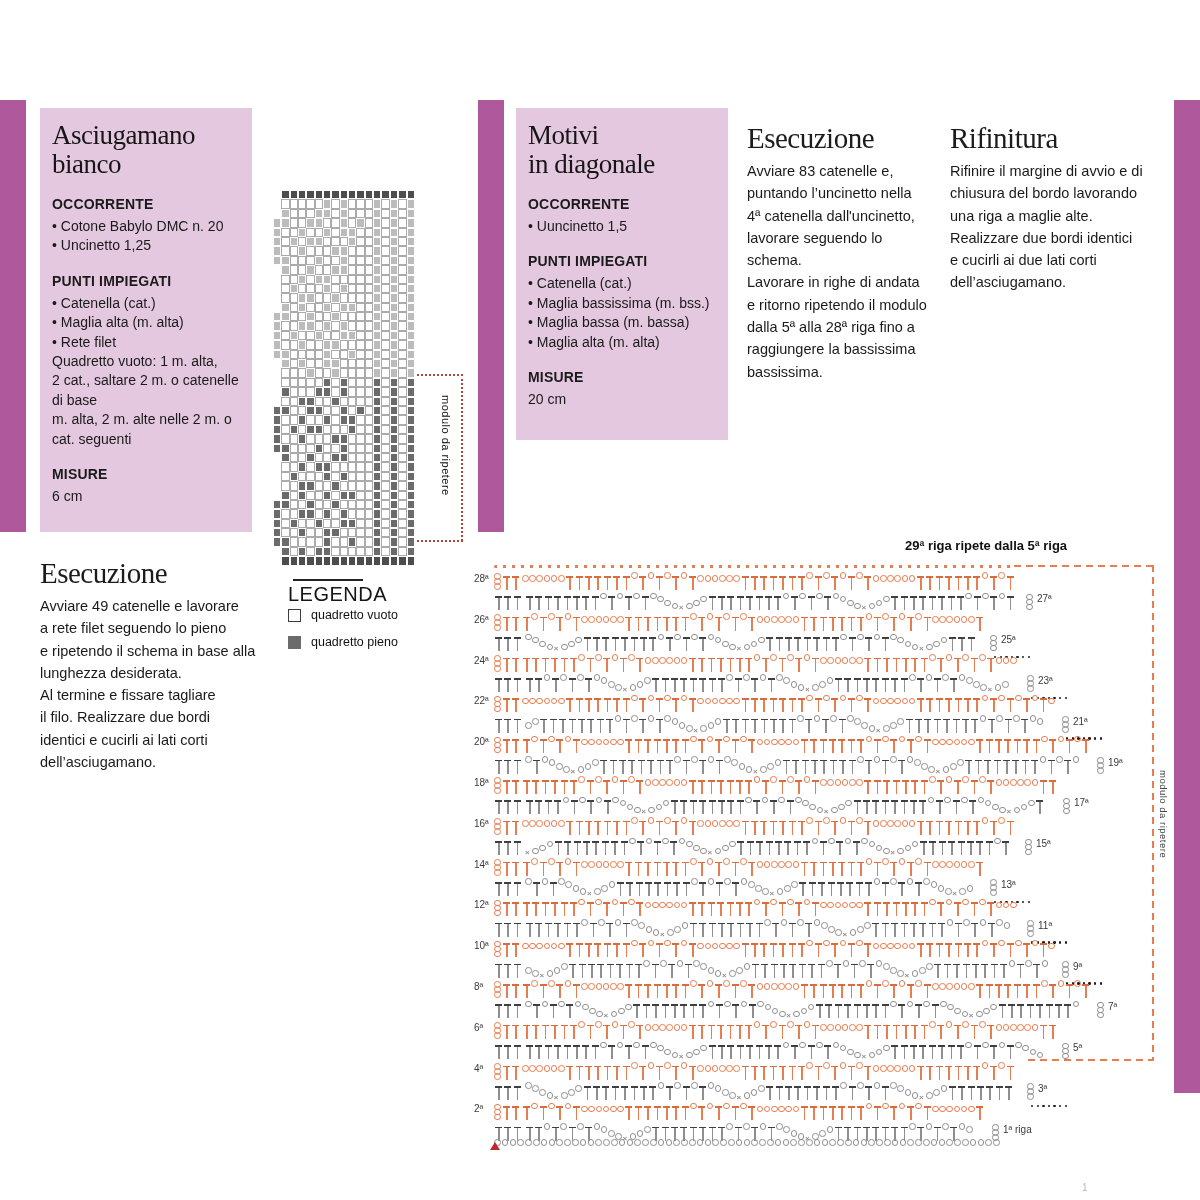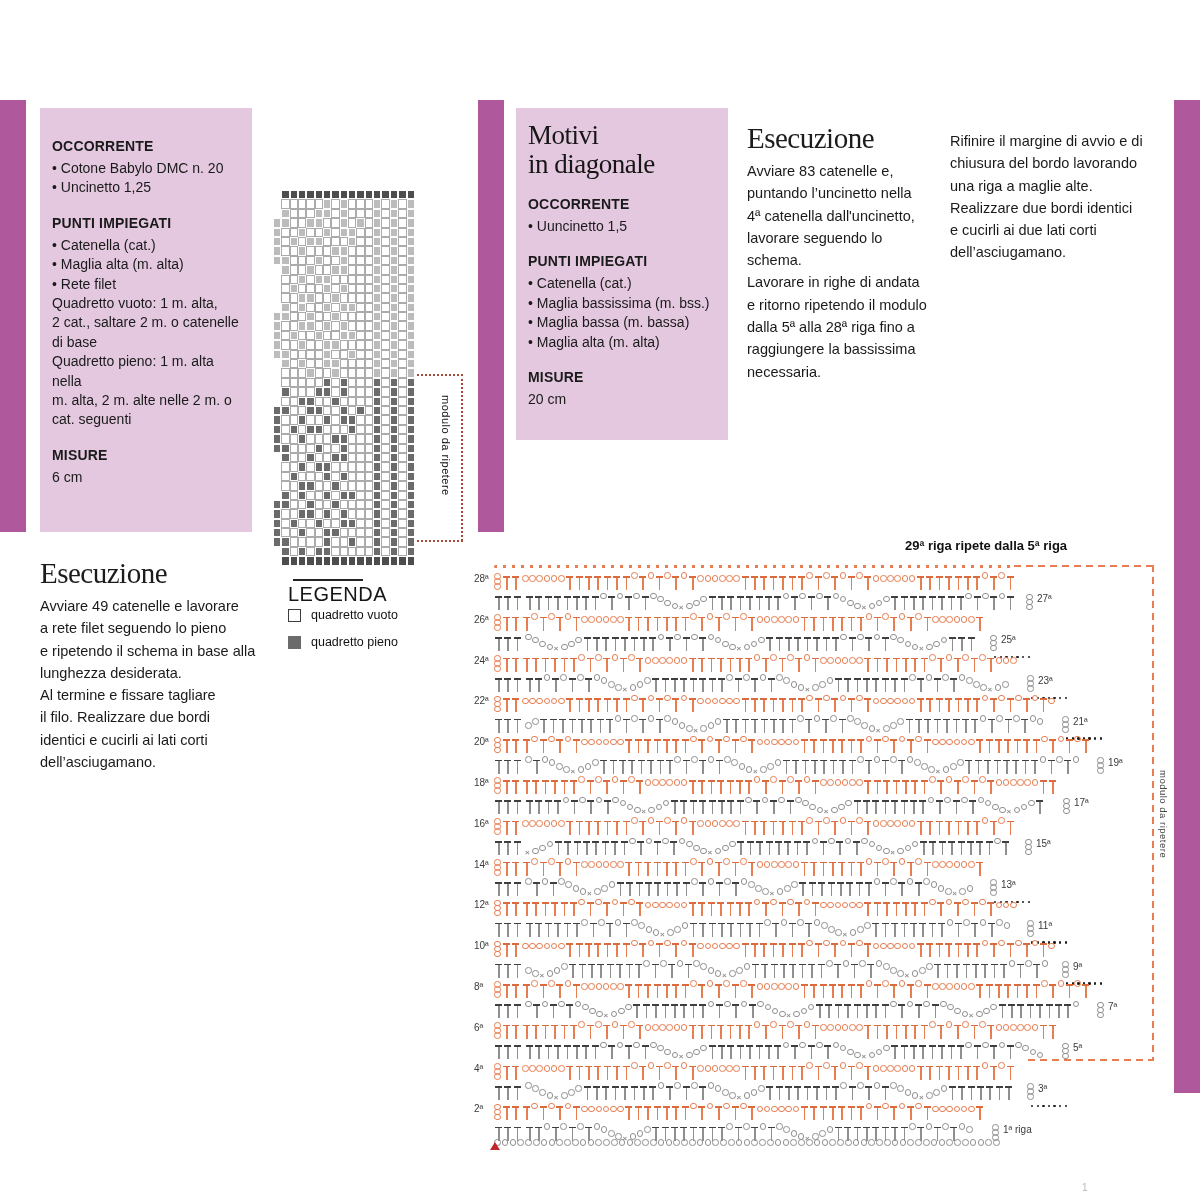--- a/index.html
+++ b/index.html
@@ -55,35 +55,38 @@
 </head>
 <body>
 
 <div id="canvas">
 
   <div class="accent-bar" style="left:0;top:100px;width:26px;height:432px;"></div>
   <div class="accent-bar" style="left:478px;top:100px;width:26px;height:432px;"></div>
   <div class="accent-bar" style="left:1174px;top:100px;width:26px;height:993px;"></div>
 
   <div class="card" style="left:40px;top:108px;width:212px;height:424px;">
+    <div class="card-title">
+      <div>Asciugamano</div>
+      <div>bianco</div>
+    </div>
     <div id="card1-sections">
         <div class="sec">
           <div class="sec-head">OCCORRENTE</div>
           <div class="tline">• Cotone Babylo DMC n. 20</div>
           <div class="tline">• Uncinetto 1,25</div>
         </div>
         <div class="sec">
           <div class="sec-head">PUNTI IMPIEGATI</div>
           <div class="tline">• Catenella (cat.)</div>
           <div class="tline">• Maglia alta (m. alta)</div>
           <div class="tline">• Rete filet</div>
           <div class="tline">Quadretto vuoto: 1 m. alta,</div>
           <div class="tline">2 cat., saltare 2 m. o catenelle</div>
           <div class="tline">di base</div>
-          <div class="tline">Quadretto pieno: 1 m. alta nella</div>
           <div class="tline">m. alta, 2 m. alte nelle 2 m. o</div>
           <div class="tline">cat. seguenti</div>
         </div>
         <div class="sec">
           <div class="sec-head">MISURE</div>
           <div class="tline">6 cm</div>
         </div>
       </div>
   </div>
 
@@ -830,24 +833,25 @@
     <div class="body-lines" id="exec-mid-lines">
         <div>Avviare 83 catenelle e,</div>
         <div>puntando l’uncinetto nella</div>
         <div>4ª catenella dall'uncinetto,</div>
         <div>lavorare seguendo lo</div>
         <div>schema.</div>
         <div>Lavorare in righe di andata</div>
         <div>e ritorno ripetendo il modulo</div>
         <div>dalla 5ª alla 28ª riga fino a</div>
         <div>raggiungere la bassissima</div>
-        <div>necessaria.</div>
+        <div>bassissima.</div>
       </div>
   </div>
   <div class="abs" style="left:950px;top:123px;width:220px;">
+    <div class="big-head">Rifinitura</div>
     <div class="body-lines" id="rifinitura-lines">
         <div>Rifinire il margine di avvio e di</div>
         <div>chiusura del bordo lavorando</div>
         <div>una riga a maglie alte.</div>
         <div>Realizzare due bordi identici</div>
         <div>e cucirli ai due lati corti</div>
         <div>dell’asciugamano.</div>
       </div>
   </div>
 

